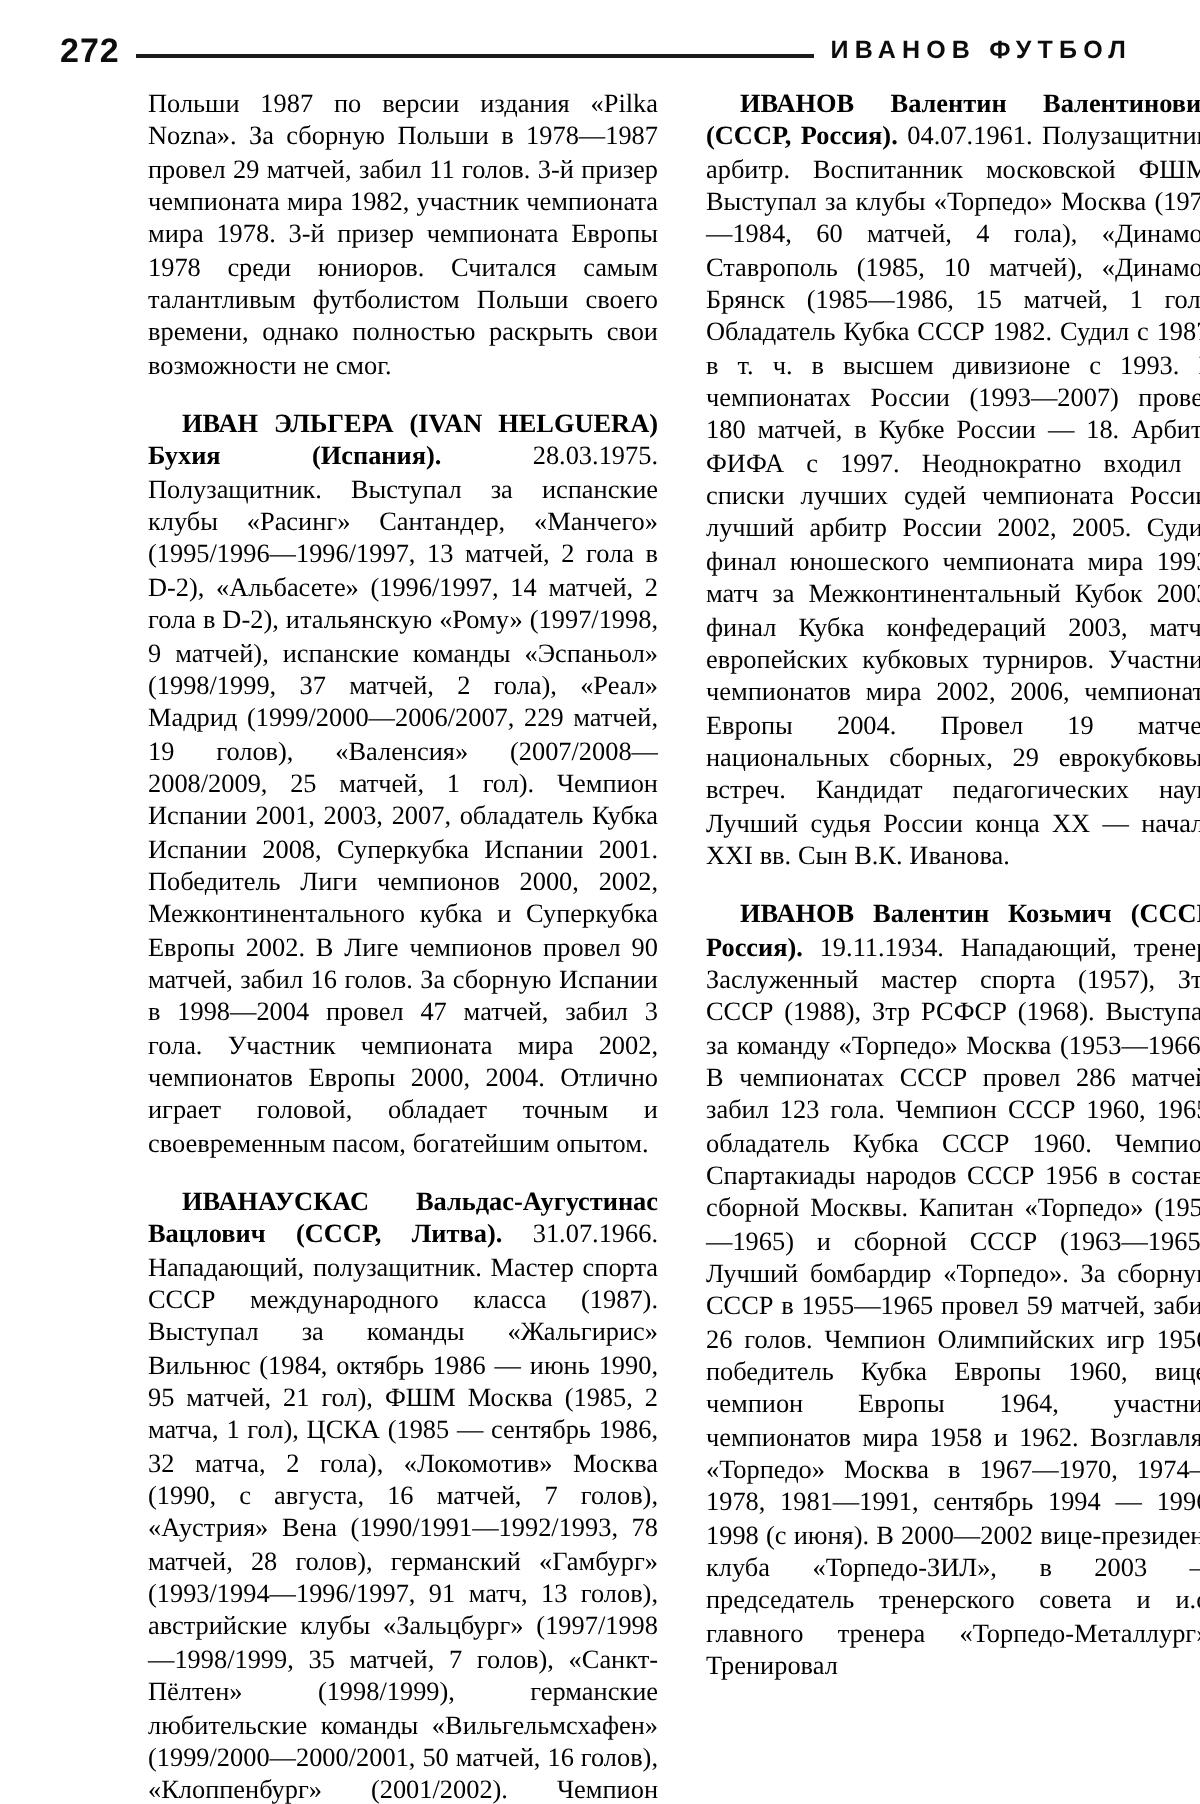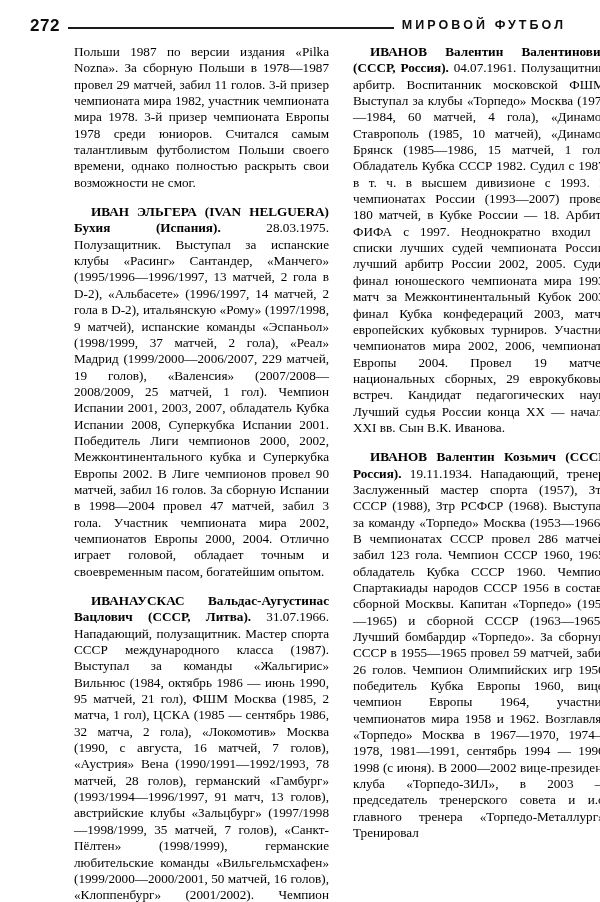--- a/index.html
+++ b/index.html
@@ -101,21 +101,21 @@
   }
 </style>
 </head>
 <body>
 
 <div class="page">
 
   <div class="runhead">
     <span class="folio">272</span>
     <span class="runrule"></span>
-    <span class="runtitle">МИРОВОЙ ФУТБОЛ</span>
+    <span class="runtitle">ИВАНОВ ФУТБОЛ</span>
   </div>
 
   <div class="columns">
 
     <div class="col">
 
       <div class="entry">
         <p class="para"><span>Польши 1987 по версии издания «Pilka Nozna». За сборную Польши в 1978—1987 провел 29 матчей, забил 11 голов. 3-й призер чемпионата мира 1982, участник чемпионата мира 1978. 3-й призер чемпионата Европы 1978 среди юниоров. Считался самым талантливым футболистом Польши своего времени, однако полностью раскрыть свои возможности не смог.</span></p>
       </div>
 

